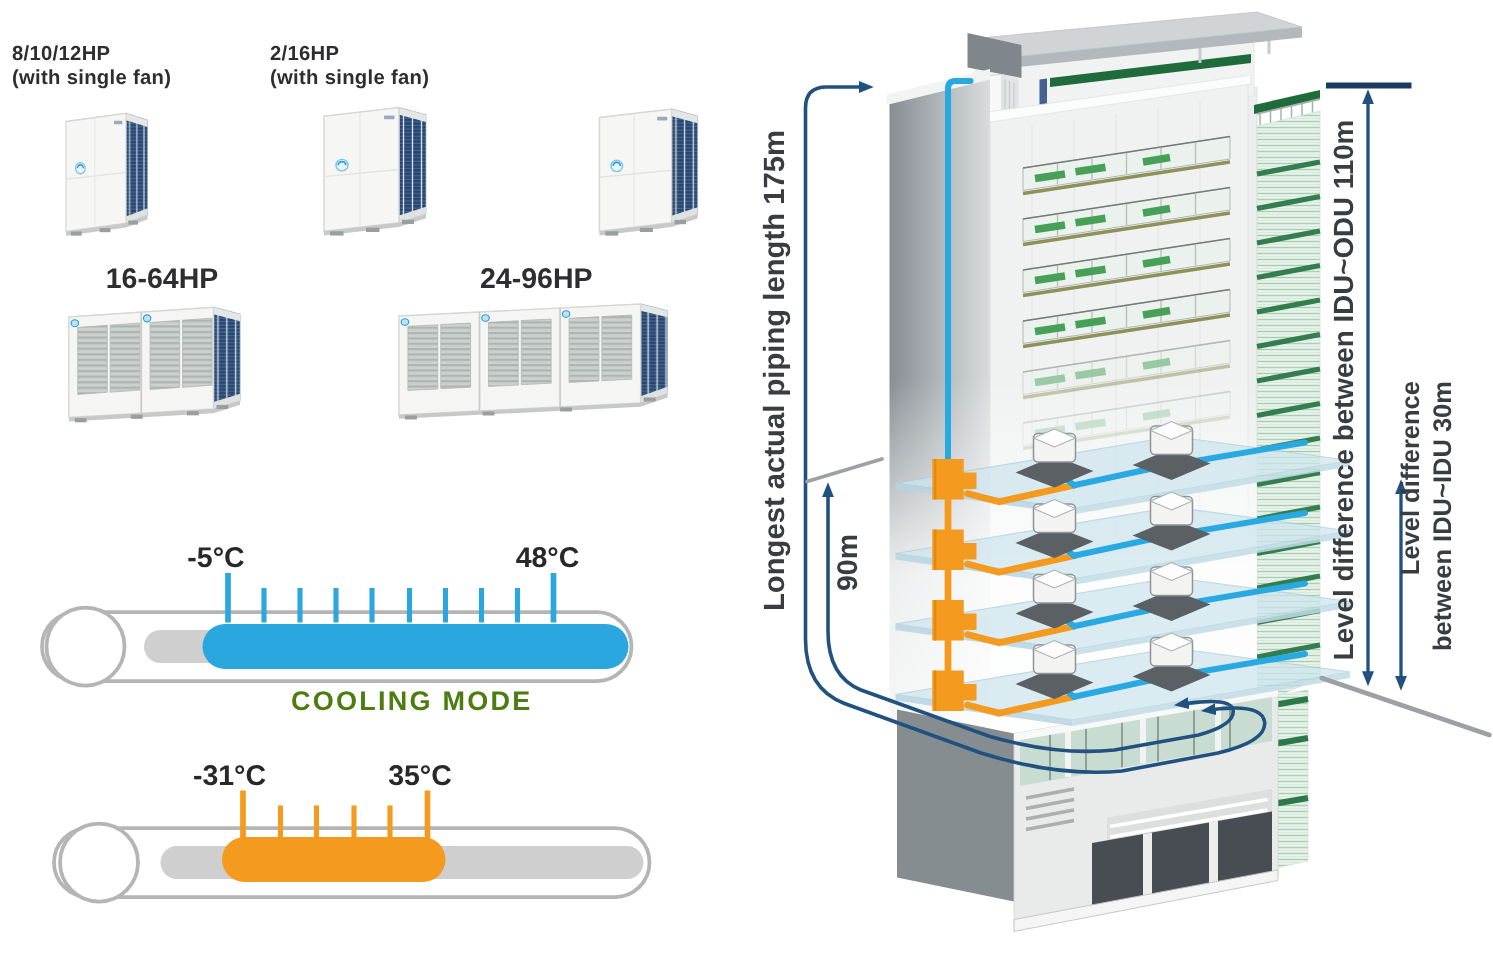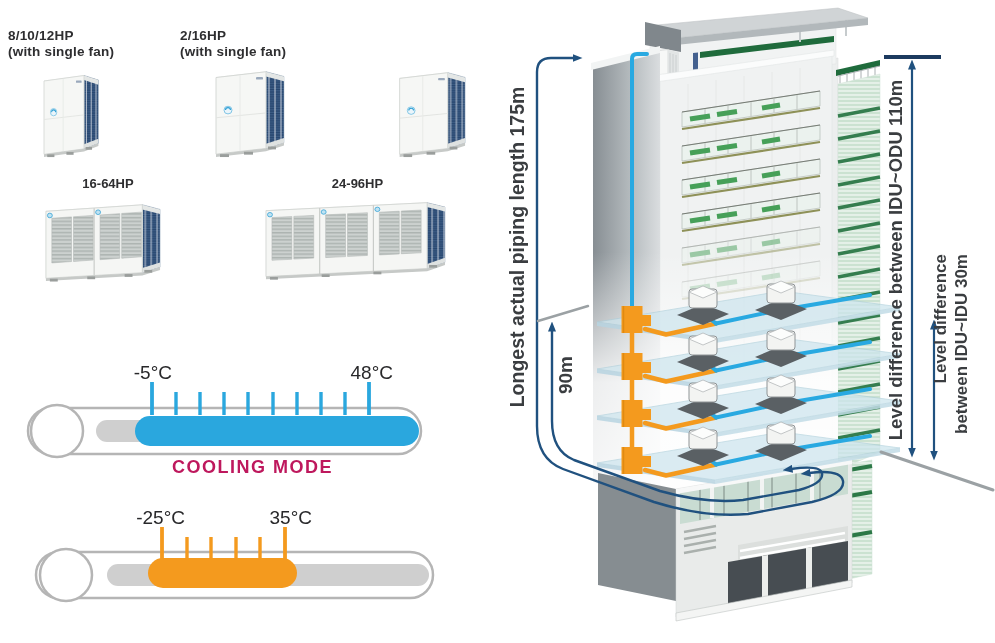--- a/index.html
+++ b/index.html
@@ -1,24 +1,24 @@
 <!DOCTYPE html>
 <html><head>
 <meta charset="utf-8">
 <style>
   html,body{margin:0;padding:0;background:#fff;}
   .canvas{position:relative;width:995px;height:643px;background:#ffffff;overflow:hidden;
           font-family:"Liberation Sans", sans-serif;}
   .abs{position:absolute;}
   .plabel{position:absolute;font-size:13.5px;line-height:16px;
           font-weight:bold;color:#2e2e30;letter-spacing:.2px;}
-  .rlabel{position:absolute;text-align:center;font-size:13px;font-weight:bold;color:#2e2e30;}
-  .tlabel{position:absolute;text-align:right;font-size:19px;font-weight:normal;color:#28282a;}
+  .rlabel{position:absolute;text-align:center;font-size:19px;font-weight:bold;color:#2e2e30;}
+  .tlabel{position:absolute;text-align:center;font-size:19px;font-weight:bold;color:#28282a;}
   .mlabel{position:absolute;text-align:center;font-size:18px;font-weight:bold;letter-spacing:1.5px;}
-  .mode-cool{color:#be185d;}
+  .mode-cool{color:#4d7c0f;text-align:right;}
   .mode-heat{color:#f49a1e;}
   .vlabel{position:absolute;white-space:nowrap;font-weight:bold;color:#3a3d40;
           transform:translate(-50%,-50%) rotate(-90deg);}
   .v-pipe{font-size:19.5px;}
   .v-90{font-size:19px;}
   .v-110{font-size:18.5px;}
   .v-30{font-size:17px;line-height:21px;text-align:right;}
   
   .pOr{stroke:#f49a1e;stroke-width:4.5;fill:none;stroke-linecap:round;stroke-linejoin:round;}
   .pBl{stroke:#29a9e1;stroke-width:4;fill:none;stroke-linecap:round;stroke-linejoin:round;}
@@ -140,21 +140,21 @@
   <svg class="abs" style="left:20px;top:355px" width="410" height="112" viewBox="0 0 410 112">
     <rect x="8" y="53" width="393" height="46" rx="23" fill="#ffffff" stroke="#b5b5b5" stroke-width="2.5"></rect>
     <circle cx="37" cy="76" r="26" fill="#ffffff" stroke="#b5b5b5" stroke-width="2.5"></circle>
     <rect x="76" y="65" width="322" height="22" rx="11" fill="#cfcfcf"></rect>
     <rect x="115" y="61" width="284" height="30" rx="15" fill="#2aa7de"></rect>
     <path d="M132,27 V60 M349,27 V60" stroke="#2aa7de" stroke-width="3.8"></path>
     <path d="M156,37 V60 M180,37 V60 M204,37 V60 M228,37 V60 M253,37 V60 M277,37 V60 M301,37 V60 M325,37 V60" stroke="#2aa7de" stroke-width="3.4"></path>
   </svg>
   <div class="mlabel mode-cool" style="left:150px;top:457px;width:205px">COOLING MODE</div>
 
-  <div class="tlabel" style="left:121px;top:507px;width:64px">-25°C</div>
+  <div class="tlabel" style="left:121px;top:507px;width:64px">-31°C</div>
   <div class="tlabel" style="left:248px;top:507px;width:64px">35°C</div>
   <svg class="abs" style="left:24px;top:500px" width="412" height="108" viewBox="0 0 412 108">
     <rect x="12" y="52" width="397" height="46" rx="23" fill="#ffffff" stroke="#b5b5b5" stroke-width="2.5"></rect>
     <circle cx="42" cy="75" r="26" fill="#ffffff" stroke="#b5b5b5" stroke-width="2.5"></circle>
     <rect x="83" y="64" width="322" height="22" rx="11" fill="#cfcfcf"></rect>
     <rect x="124" y="58" width="149" height="30" rx="15" fill="#f49a1e"></rect>
     <path d="M138,27 V59 M261,27 V59" stroke="#f49a1e" stroke-width="3.8"></path>
     <path d="M163,37 V59 M187,37 V59 M212,37 V59 M236,37 V59" stroke="#f49a1e" stroke-width="3.4"></path>
   </svg>
 

